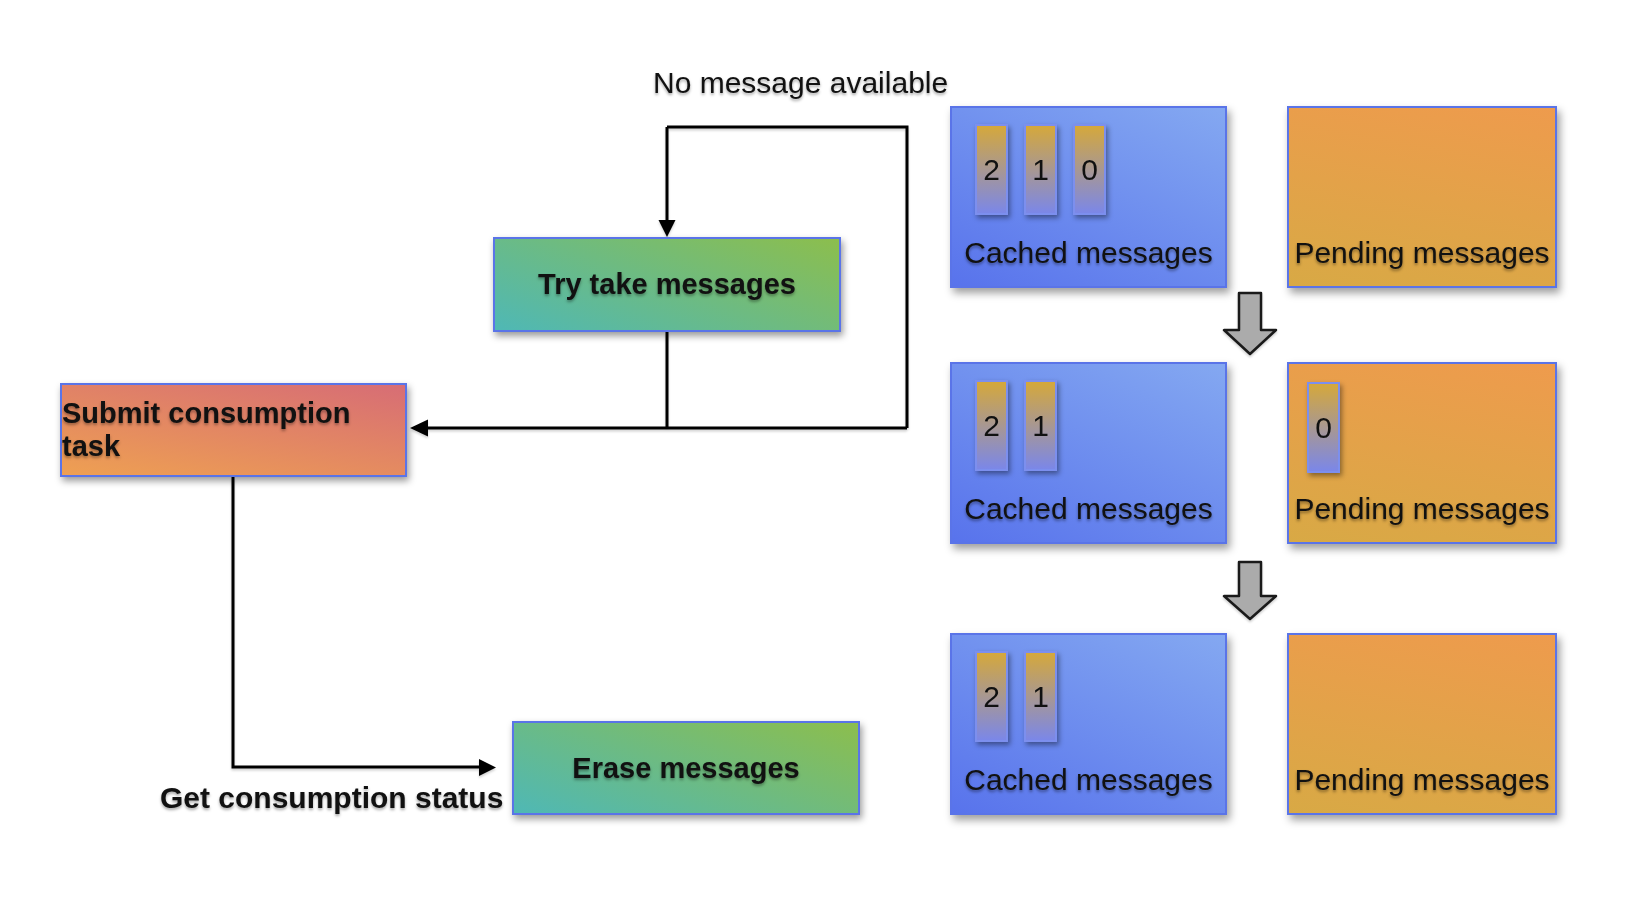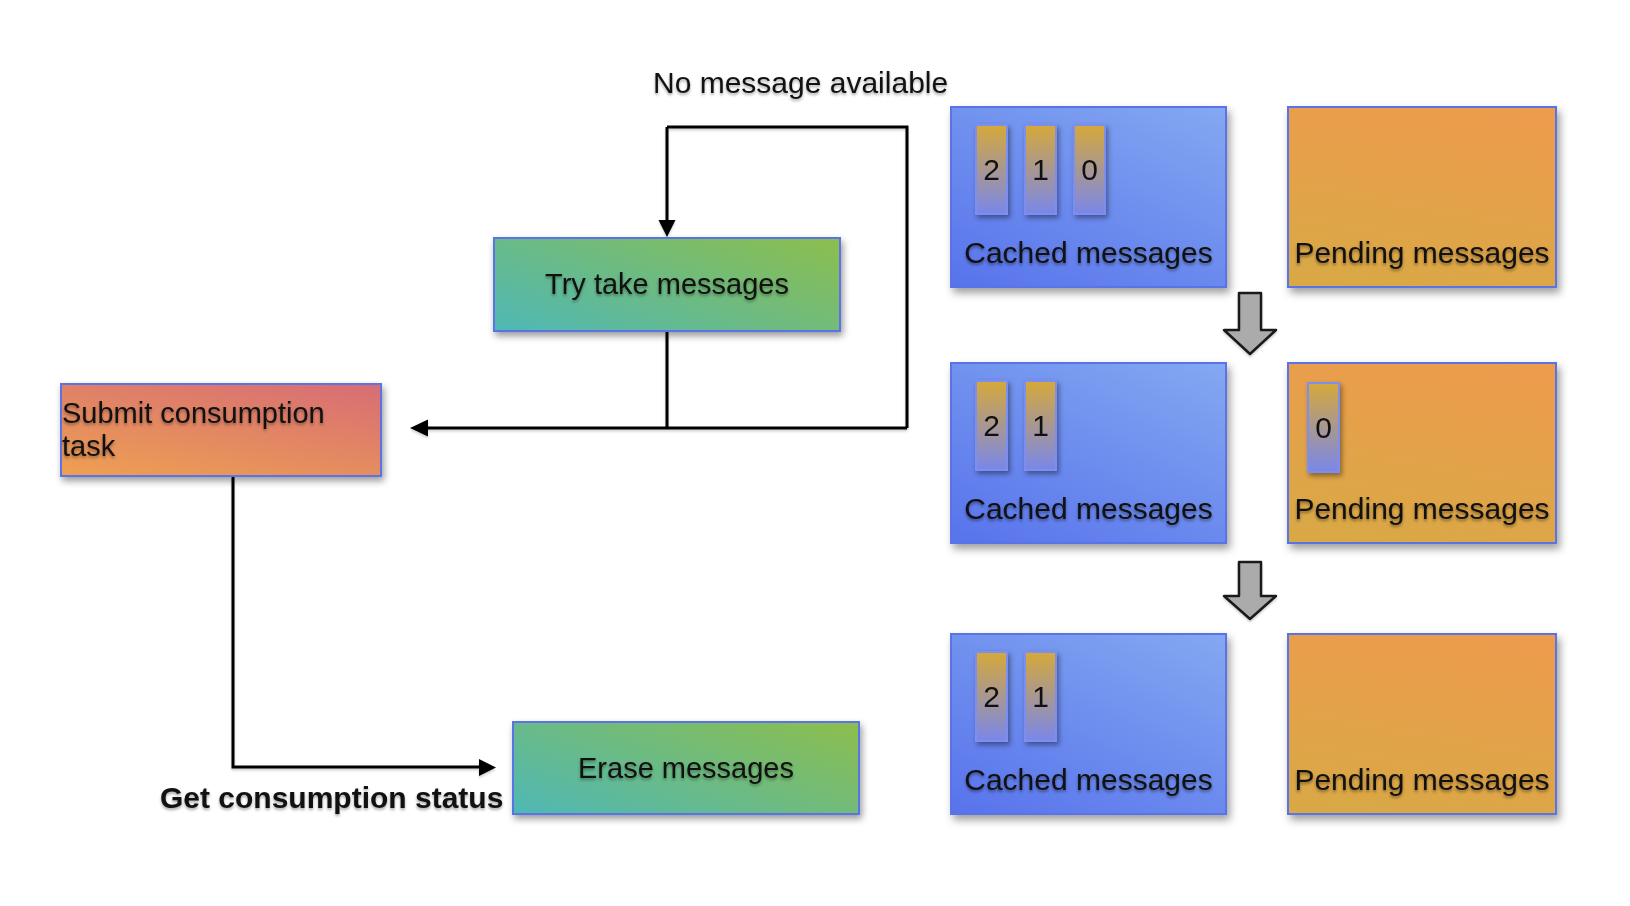--- a/index.html
+++ b/index.html
@@ -13,21 +13,21 @@
   }
   .float-label{
     position:absolute;font-size:30px;white-space:nowrap;
     text-shadow:0 2px 3px rgba(0,0,0,0.35);
   }
   .flow-box{
     position:absolute;border:2px solid #5A74E8;box-sizing:border-box;
     display:flex;align-items:center;justify-content:center;
     font-size:29px;box-shadow:2px 4px 7px rgba(0,0,0,0.40);
   }
-  .flow-box span{text-shadow:0 2px 3px rgba(0,0,0,0.35);}
+  .flow-box span{text-shadow:0 2px 3px rgba(0,0,0,0.35);font-weight:bold;}
   .box-green{background:linear-gradient(200deg,#8CBE4D 0%,#4FB8B5 100%);}
   .box-red{background:linear-gradient(190deg,#D76D75 0%,#EEA052 100%);}
   .state-box{
     position:absolute;border:2px solid #5A74E8;box-sizing:border-box;
     box-shadow:3px 5px 8px rgba(0,0,0,0.38);
   }
   .state-blue{background:linear-gradient(205deg,#84A8F1 0%,#5873EC 100%);}
   .state-orange{background:linear-gradient(190deg,#EE9B4D 0%,#D8A945 100%);}
   .state-label{
     position:absolute;left:0;right:0;bottom:16px;text-align:center;
@@ -64,21 +64,21 @@
     <polygon points="1239,293 1261,293 1261,330 1276,330 1250,354 1224,330 1239,330" fill="#ABABAB" stroke="#1a1a1a" stroke-width="2.5" stroke-linejoin="round"></polygon>
     <polygon points="1239,562 1261,562 1261,596 1276,596 1250,619 1224,596 1239,596" fill="#ABABAB" stroke="#1a1a1a" stroke-width="2.5" stroke-linejoin="round"></polygon>
   </svg>
 
   <div class="float-label" style="left:653px;top:66px;">No message available</div>
   <div class="float-label" style="left:160px;top:781px;font-weight:bold;">Get consumption status</div>
 
   <div class="flow-box box-green" style="left:493px;top:237px;width:348px;height:95px;">
     <span>Try take messages</span>
   </div>
-  <div class="flow-box box-red" style="left:60px;top:383px;width:322px;height:94px;">
+  <div class="flow-box box-red" style="left:60px;top:383px;width:347px;height:94px;">
     <span>Submit consumption task</span>
   </div>
   <div class="flow-box box-green" style="left:494px;top:721px;width:348px;height:94px;margin-left:18px;">
     <span>Erase messages</span>
   </div>
 
   <div class="state-box state-blue" style="left:950px;top:106px;width:277px;height:182px;">
     <div class="tile-row">
       <div class="tile">2</div>
       <div class="tile">1</div>

